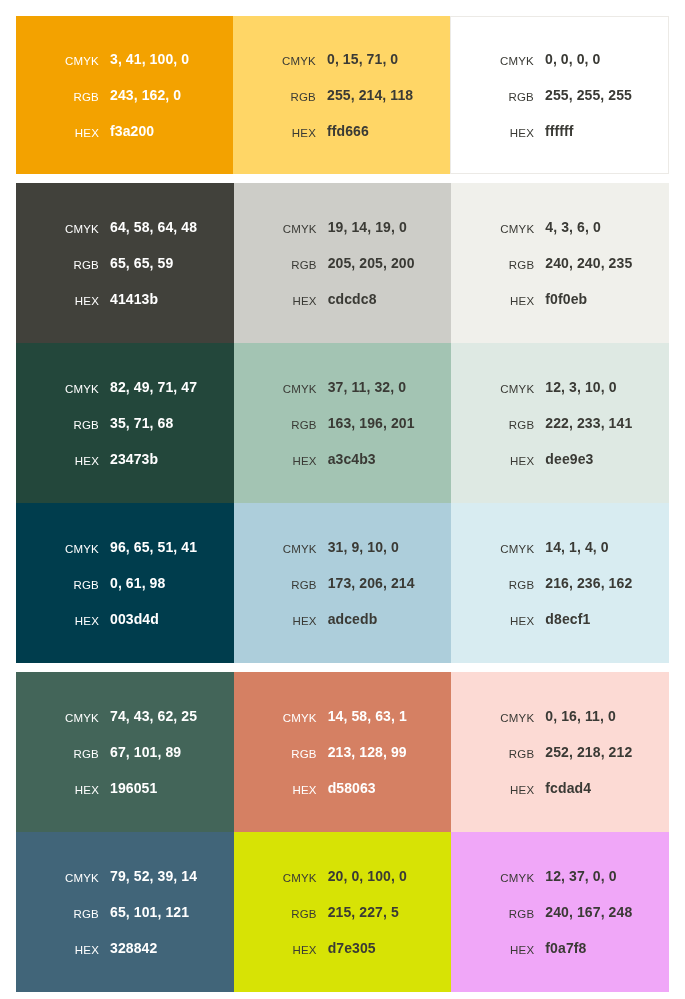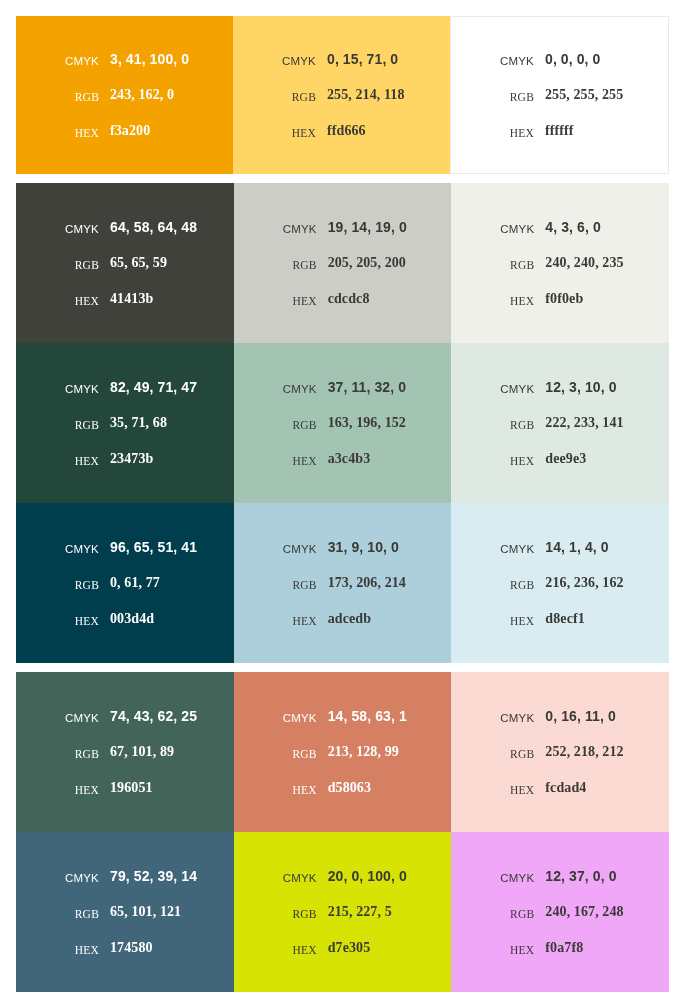--- a/index.html
+++ b/index.html
@@ -49,21 +49,20 @@
   }
   .line {
     display: flex;
     flex-direction: row;
     align-items: flex-end;
     padding: 0 14px 0 14px;
     margin-left: 17px;
   }
   .line + .line {
     margin-top: 20px;
-    font-family: Liberation Serif, serif;
   }
   .lbl {
     flex: 0 0 52px;
     text-align: right;
     font-size: 11.5px;
     font-weight: 400;
     letter-spacing: 0.2px;
     padding-right: 11px;
     white-space: nowrap;
   }
@@ -184,21 +183,21 @@
             <span class="val">23473b</span>
           </div>
         </div>
         <div class="swatch mid" style="background: rgb(163, 196, 179); color: rgb(58, 58, 53);">
           <div class="line">
             <span class="lbl">CMYK</span>
             <span class="val">37, 11, 32, 0</span>
           </div>
           <div class="line">
             <span class="lbl">RGB</span>
-            <span class="val">163, 196, 152</span>
+            <span class="val">163, 196, 201</span>
           </div>
           <div class="line">
             <span class="lbl">HEX</span>
             <span class="val">a3c4b3</span>
           </div>
         </div>
         <div class="swatch mid" style="background: rgb(222, 233, 227); color: rgb(58, 58, 53);">
           <div class="line">
             <span class="lbl">CMYK</span>
             <span class="val">12, 3, 10, 0</span>
@@ -214,21 +213,21 @@
         </div>
       </div>
       <div class="row">
         <div class="swatch mid" style="background: rgb(0, 61, 77); color: rgb(255, 255, 255);">
           <div class="line">
             <span class="lbl">CMYK</span>
             <span class="val">96, 65, 51, 41</span>
           </div>
           <div class="line">
             <span class="lbl">RGB</span>
-            <span class="val">0, 61, 77</span>
+            <span class="val">0, 61, 98</span>
           </div>
           <div class="line">
             <span class="lbl">HEX</span>
             <span class="val">003d4d</span>
           </div>
         </div>
         <div class="swatch mid" style="background: rgb(173, 206, 219); color: rgb(58, 58, 53);">
           <div class="line">
             <span class="lbl">CMYK</span>
             <span class="val">31, 9, 10, 0</span>
@@ -308,21 +307,21 @@
           <div class="line">
             <span class="lbl">CMYK</span>
             <span class="val">79, 52, 39, 14</span>
           </div>
           <div class="line">
             <span class="lbl">RGB</span>
             <span class="val">65, 101, 121</span>
           </div>
           <div class="line">
             <span class="lbl">HEX</span>
-            <span class="val">174580</span>
+            <span class="val">328842</span>
           </div>
         </div>
         <div class="swatch last" style="background: rgb(215, 227, 5); color: rgb(58, 58, 53);">
           <div class="line">
             <span class="lbl">CMYK</span>
             <span class="val">20, 0, 100, 0</span>
           </div>
           <div class="line">
             <span class="lbl">RGB</span>
             <span class="val">215, 227, 5</span>

